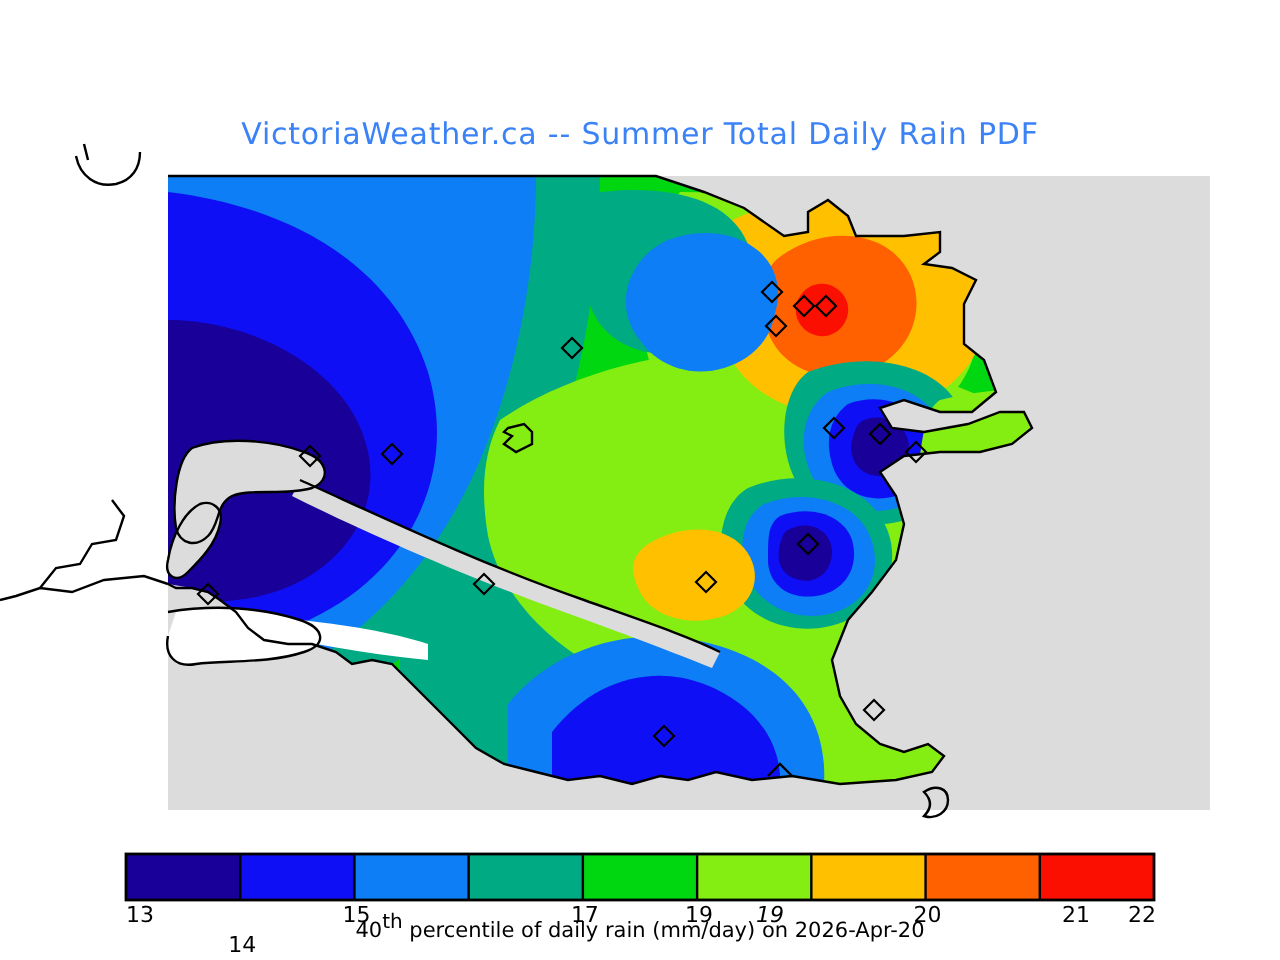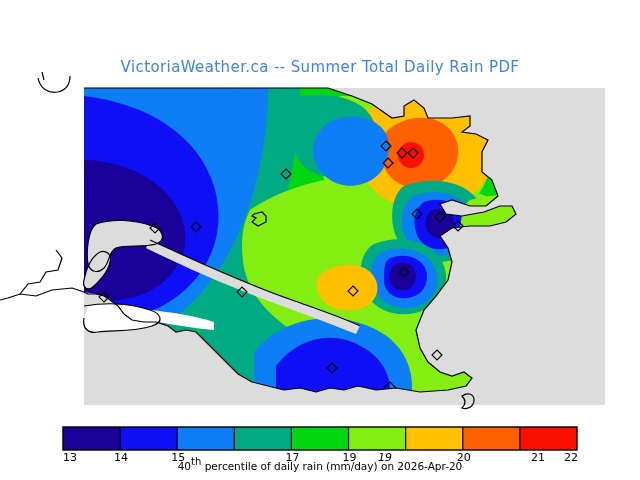--- a/index.html
+++ b/index.html
@@ -305,21 +305,21 @@
           <line x1="348.56" y1="427" x2="348.56" y2="450" stroke="#000" stroke-width="1.2"></line>
           <line x1="405.67" y1="427" x2="405.67" y2="450" stroke="#000" stroke-width="1.2"></line>
           <line x1="462.78" y1="427" x2="462.78" y2="450" stroke="#000" stroke-width="1.2"></line>
           <line x1="519.89" y1="427" x2="519.89" y2="450" stroke="#000" stroke-width="1.2"></line>
         </g>
     </g>
   </svg>
 
   <div id="cb-ticks">
       <div class="tick" style="top: 451px; left: 63px;">13</div>
-      <div class="tick" style="top: 451px; left: 114.111px;">14</div>
+      <div class="tick" style="top: 466px; left: 114.111px;">14</div>
       <div class="tick" style="top: 451px; left: 171.222px;">15</div>
       <div class="tick" style="top: 471px; left: 228.333px; margin-top: 18px;">16</div>
       <div class="tick" style="top: 451px; left: 285.444px;">17</div>
       <div class="tick" style="top: 451px; left: 342.556px;">19</div>
       <div class="tick" style="top: 451px; left: 378px; font-style: italic;">19</div>
       <div class="tick" style="top: 451px; left: 456.778px;">20</div>
       <div class="tick" style="top: 451px; left: 531px;">21</div>
       <div class="tick" style="top: 451px; left: 564px; text-align: center;">22</div>
     </div>
 

